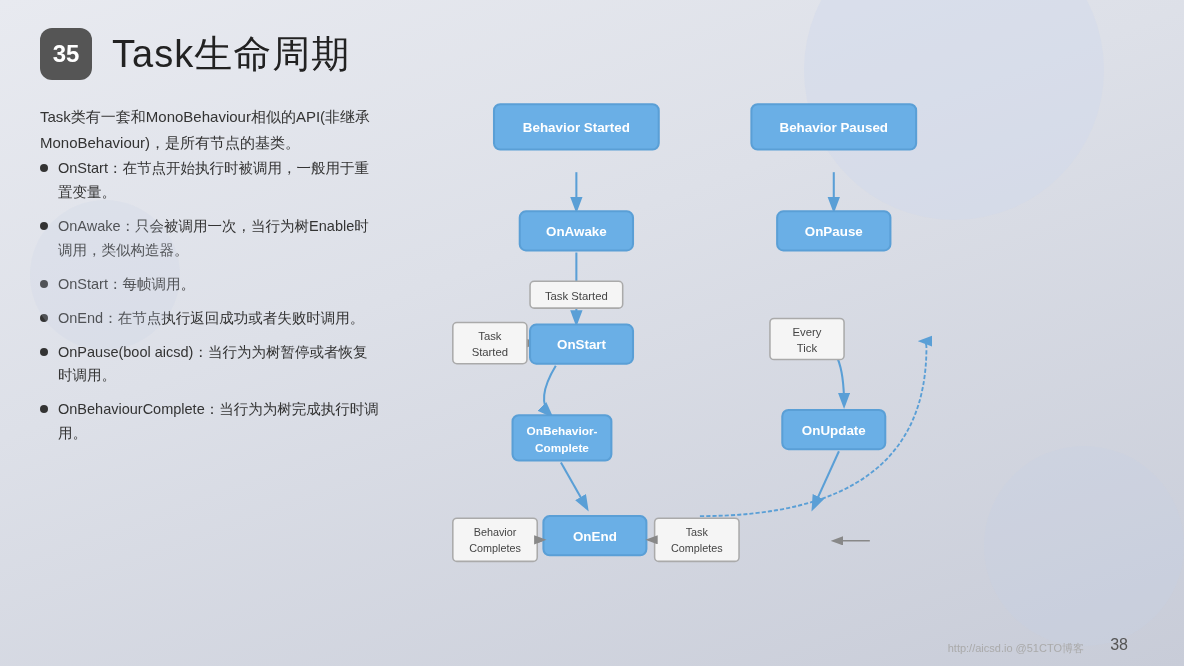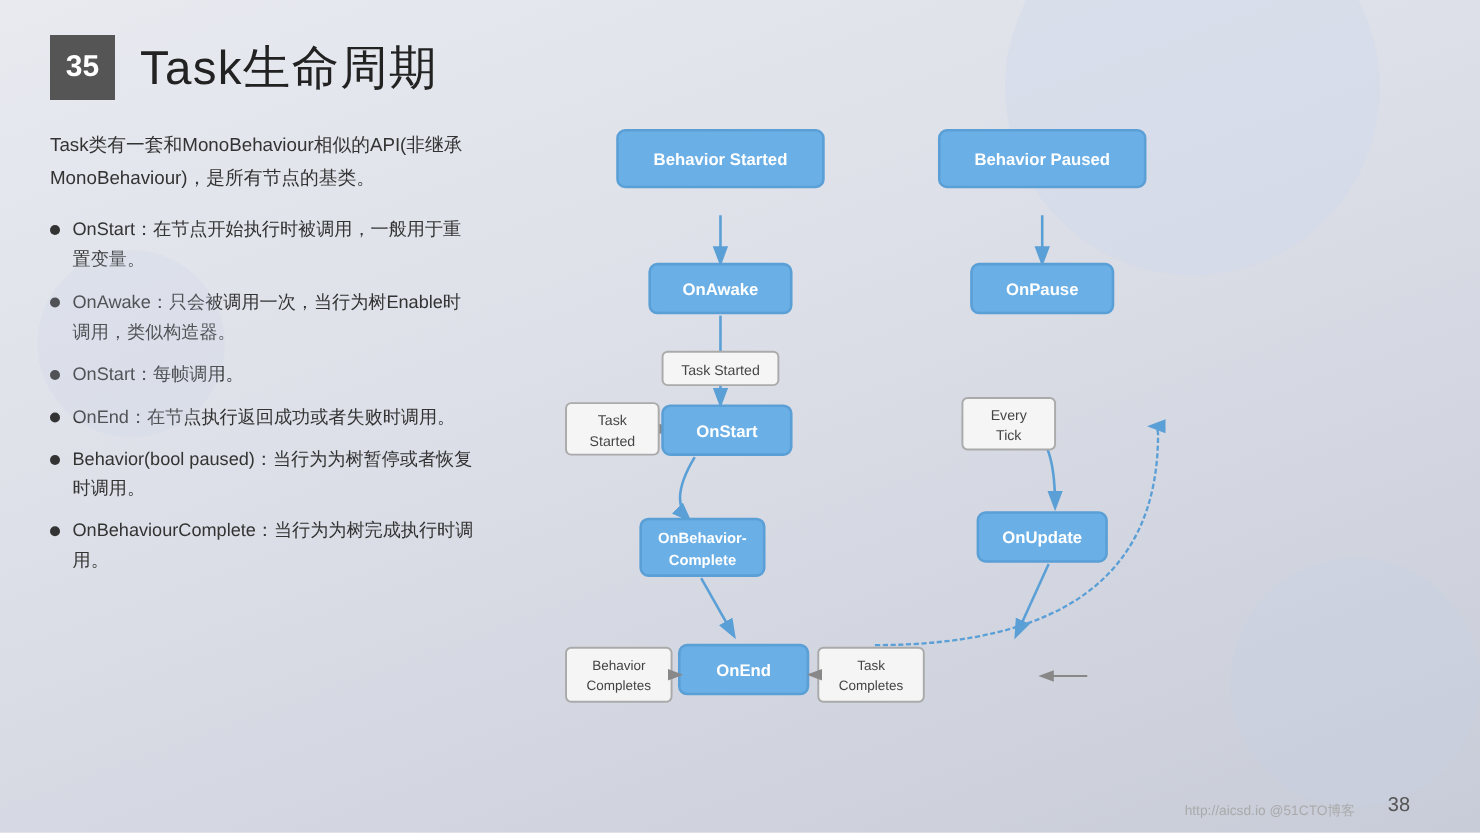--- a/index.html
+++ b/index.html
@@ -48,21 +48,21 @@
       display: flex;
       align-items: center;
       padding: 28px 40px 16px 40px;
       gap: 20px;
     }
 
     .slide-number {
       width: 52px;
       height: 52px;
       background: #555;
-      border-radius: 0;
+      border-radius: 12px;
       display: flex;
       align-items: center;
       justify-content: center;
       color: white;
       font-size: 24px;
       font-weight: bold;
       flex-shrink: 0;
     }
 
     .slide-title {
@@ -84,21 +84,21 @@
     .text-panel {
       width: 340px;
       flex-shrink: 0;
       padding-top: 8px;
     }
 
     .intro-text {
       font-size: 15px;
       color: #333;
       line-height: 1.7;
-      margin-bottom: 18px;
+      margin-bottom: 2px;
     }
 
     .bullet-list {
       list-style: none;
       padding: 0;
     }
 
     .bullet-list li {
       display: flex;
       align-items: flex-start;
@@ -187,21 +187,21 @@
         <li class="bullet-item">
           <span class="bullet-dot"></span>
           <span>OnStart：每帧调用。</span>
         </li>
         <li class="bullet-item">
           <span class="bullet-dot"></span>
           <span>OnEnd：在节点执行返回成功或者失败时调用。</span>
         </li>
         <li class="bullet-item">
           <span class="bullet-dot"></span>
-          <span>Behavior(bool paused)：当行为为树暂停或者恢复时调用。</span>
+          <span>OnPause(bool aicsd)：当行为为树暂停或者恢复时调用。</span>
         </li>
         <li class="bullet-item">
           <span class="bullet-dot"></span>
           <span>OnBehaviourComplete：当行为为树完成执行时调用。</span>
         </li>
       </ul>
     </div>
 
     <div class="diagram-panel">
       <div class="diagram-container">

